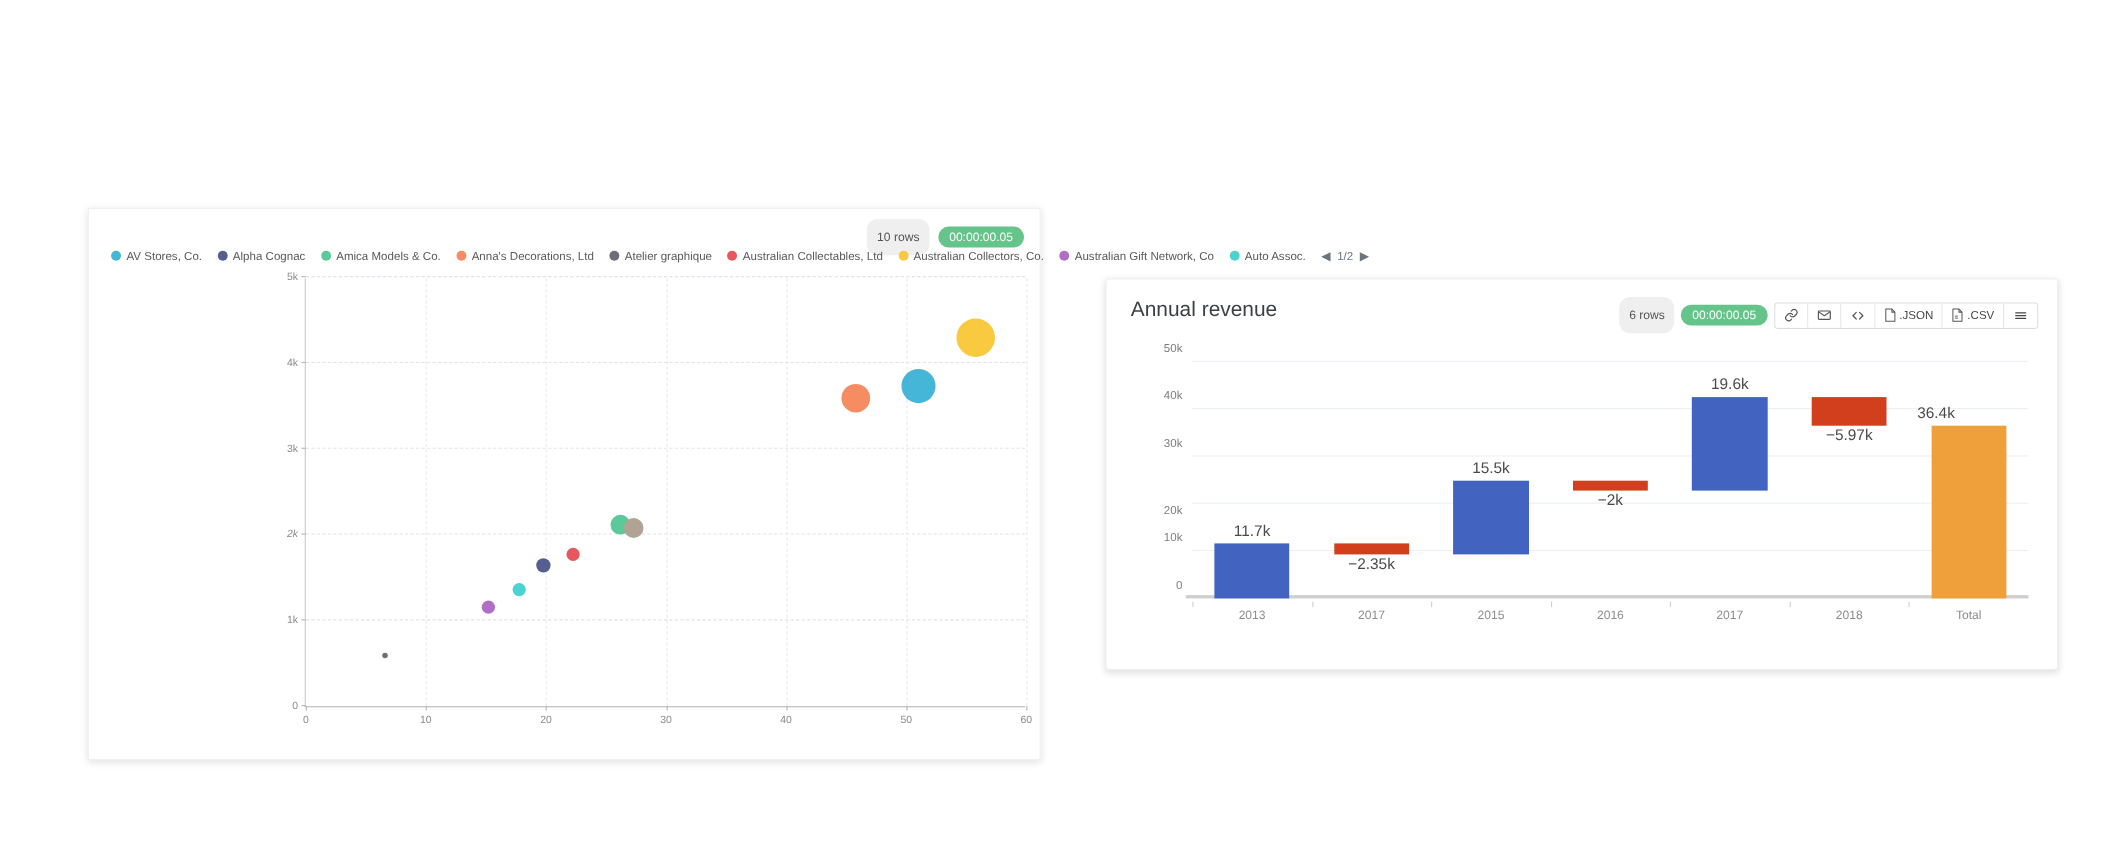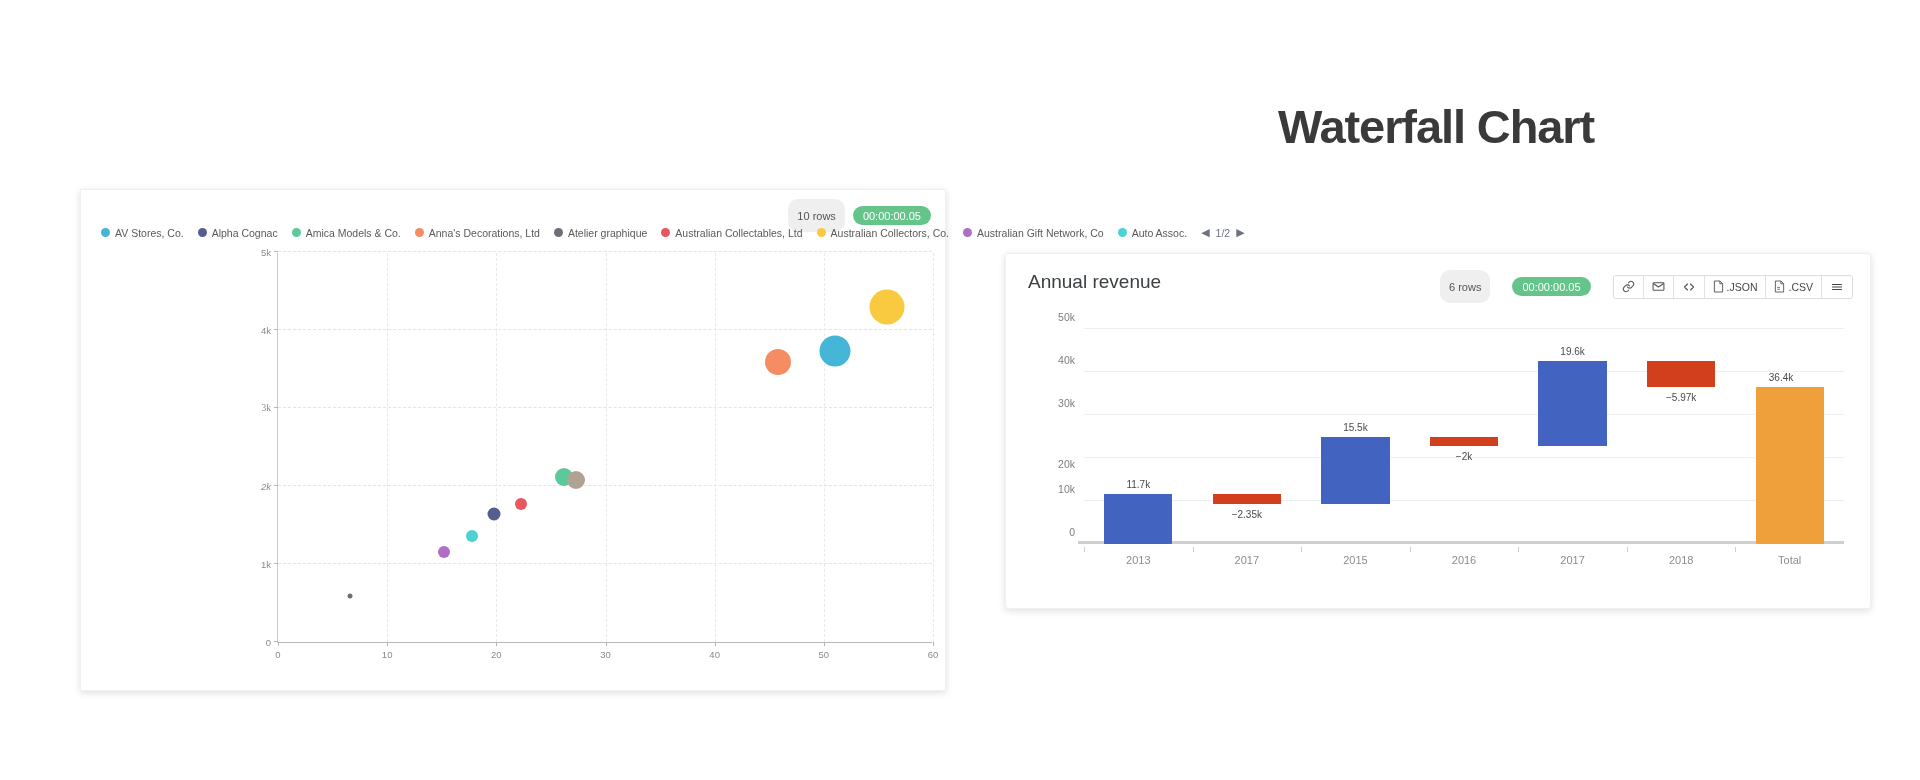--- a/index.html
+++ b/index.html
@@ -110,21 +110,21 @@
   
   #wf-header {
     position: absolute; left: 0; right: 0; top: 0; height: 56px;
   }
   #wf-card-title {
     position: absolute; left: 22px; top: 17px;
     font-size: 19px; color: #3c4043; font-weight: normal;
   }
   #wf-toolbar {
     position: absolute; right: 17px; top: 16px;
-    display: flex; align-items: center; gap: 22px;
+    display: flex; align-items: center; gap: 6px;
   }
   .icon-group {
     display: flex; align-items: stretch;
     border: 1px solid #dcdcdc; border-radius: 3px;
     height: 24px; overflow: hidden; background: #fff;
   }
   .icon-btn {
     display: inline-flex; align-items: center; justify-content: center;
     gap: 3px;
     padding: 0 8px; min-width: 26px;
@@ -160,21 +160,21 @@
     transform: translateX(-50%);
     font-size: 11px; color: #8d8d8d; white-space: nowrap;
   }
   .wf-xtickmark {
     position: absolute; top: 100%; margin-top: 3px;
     height: 5px; width: 0; border-left: 1px solid #cfcfcf;
   }
   .wf-bar { position: absolute; }
   .wf-label {
     position: absolute; transform: translateX(-50%);
-    font-size: 10px; color: #4a4a4a; white-space: nowrap;
+    font-size: 14px; color: #4a4a4a; white-space: nowrap;
   }
 </style>
 </head>
 <body>
 
 <div class="page">
 
 
   <div class="card" id="bubble-card">
 
@@ -232,21 +232,21 @@
           <div class="ytick-mark" style="bottom: 0px;"></div>
           <div class="ytick-label" style="bottom: 0px; transform: translateY(50%);">0</div>
           <div class="gridline-h" style="bottom: 78px;"></div>
           <div class="ytick-mark" style="bottom: 78px;"></div>
           <div class="ytick-label" style="bottom: 78px; transform: translateY(50%);">1k</div>
           <div class="gridline-h" style="bottom: 156px;"></div>
           <div class="ytick-mark" style="bottom: 156px;"></div>
           <div class="ytick-label" style="bottom: 156px; transform: translateY(50%); font-style: italic;">2k</div>
           <div class="gridline-h" style="bottom: 234px;"></div>
           <div class="ytick-mark" style="bottom: 234px;"></div>
-          <div class="ytick-label" style="bottom: 234px; transform: translateY(50%); font-family: Liberation Serif, serif;">3k</div>
+          <div class="ytick-label" style="bottom: 234px; transform: translateY(50%);">3k</div>
           <div class="gridline-h" style="bottom: 312px;"></div>
           <div class="ytick-mark" style="bottom: 312px;"></div>
           <div class="ytick-label" style="bottom: 312px; transform: translateY(50%); margin-top: 17px;">4k</div>
           <div class="gridline-h" style="bottom: 390px;"></div>
           <div class="ytick-mark" style="bottom: 390px;"></div>
           <div class="ytick-label" style="bottom: 390px; transform: translateY(50%);">5k</div>
           <div class="xtick-mark" style="left: 0px;"></div>
           <div class="xtick-label" style="left: 0px;">0</div>
           <div class="gridline-v" style="left: 109.167px;"></div>
           <div class="xtick-mark" style="left: 109.167px;"></div>
@@ -273,21 +273,20 @@
           <div class="bubble" title="Atelier graphique" style="left: 72.05px; bottom: 45.86px; width: 5px; height: 5px; background: rgb(110, 110, 120);"></div>
           <div class="bubble" title="Australian Collectables, Ltd" style="left: 243.442px; bottom: 137.52px; width: 12px; height: 12px; background: rgb(232, 86, 95);"></div>
           <div class="bubble" title="Australian Collectors, Co." style="left: 609.15px; bottom: 335.06px; width: 35px; height: 35px; background: rgb(249, 202, 63);"></div>
           <div class="bubble" title="Australian Gift Network, Co" style="left: 165.933px; bottom: 89.94px; width: 12px; height: 12px; background: rgb(176, 110, 196);"></div>
           <div class="bubble" title="Auto Assoc." style="left: 194.317px; bottom: 106.32px; width: 12px; height: 12px; background: rgb(74, 211, 208);"></div>
           <div class="bubble" title="Atelier graphique (overlap)" style="left: 298.025px; bottom: 161.82px; width: 18px; height: 18px; background: rgb(176, 163, 147);"></div>
         </div>
     </div>
   </div>
 
-  <div class="panel-title" id="waterfall-title">Waterfall Chart</div>
 
   <div class="card" id="waterfall-card">
 
     <div id="wf-header">
       <div id="wf-card-title">Annual revenue</div>
 
       <div id="wf-toolbar">
         <span class="rows-badge">6 rows</span>
         <span class="timer-badge">00:00:00.05</span>
 
@@ -367,20 +366,20 @@
           <div class="wf-xtick" style="left: 380px;">2016</div>
           <div class="wf-bar" title="2017: 19.6k" style="left: 454.371px; bottom: 98.255px; width: 68.4px; height: 84.28px; background: rgb(66, 99, 191);"></div>
           <div class="wf-label" style="left: 488.571px; bottom: 186.535px;">19.6k</div>
           <div class="wf-xtickmark" style="left: 434.286px;"></div>
           <div class="wf-xtick" style="left: 488.571px;">2017</div>
           <div class="wf-bar" title="2018: −5.97k" style="left: 562.943px; bottom: 156.864px; width: 68.4px; height: 25.671px; background: rgb(210, 63, 28);"></div>
           <div class="wf-label" style="left: 597.143px; bottom: 140.864px;">−5.97k</div>
           <div class="wf-xtickmark" style="left: 542.857px;"></div>
           <div class="wf-xtick" style="left: 597.143px;">2018</div>
           <div class="wf-bar" title="Total: 36.4k" style="left: 671.514px; bottom: 0px; width: 68.4px; height: 156.52px; background: rgb(240, 160, 58);"></div>
-          <div class="wf-label" style="left: 697px; bottom: 160.52px;">36.4k</div>
+          <div class="wf-label" style="left: 676px; bottom: 160.52px;">36.4k</div>
           <div class="wf-xtickmark" style="left: 651.429px;"></div>
           <div class="wf-xtick" style="left: 705.714px;">Total</div>
         </div>
     </div>
   </div>
 
 </div>
 
 </body></html>

